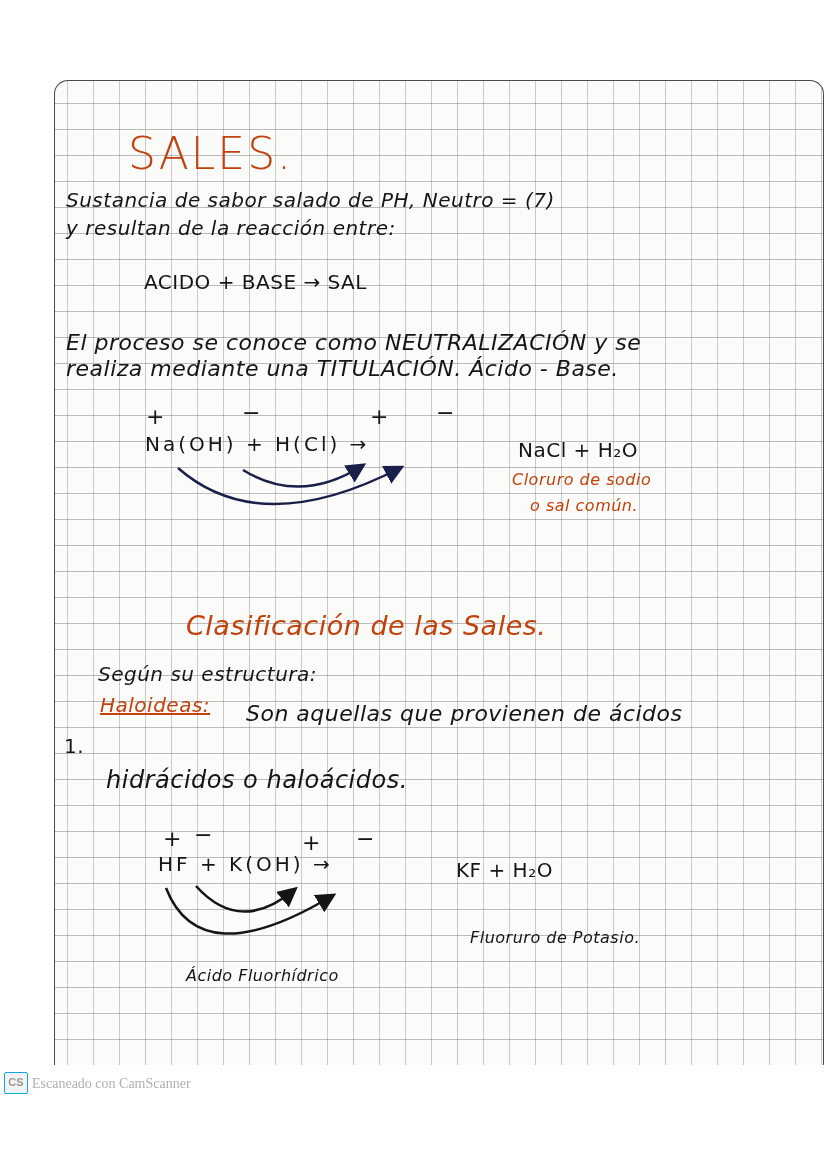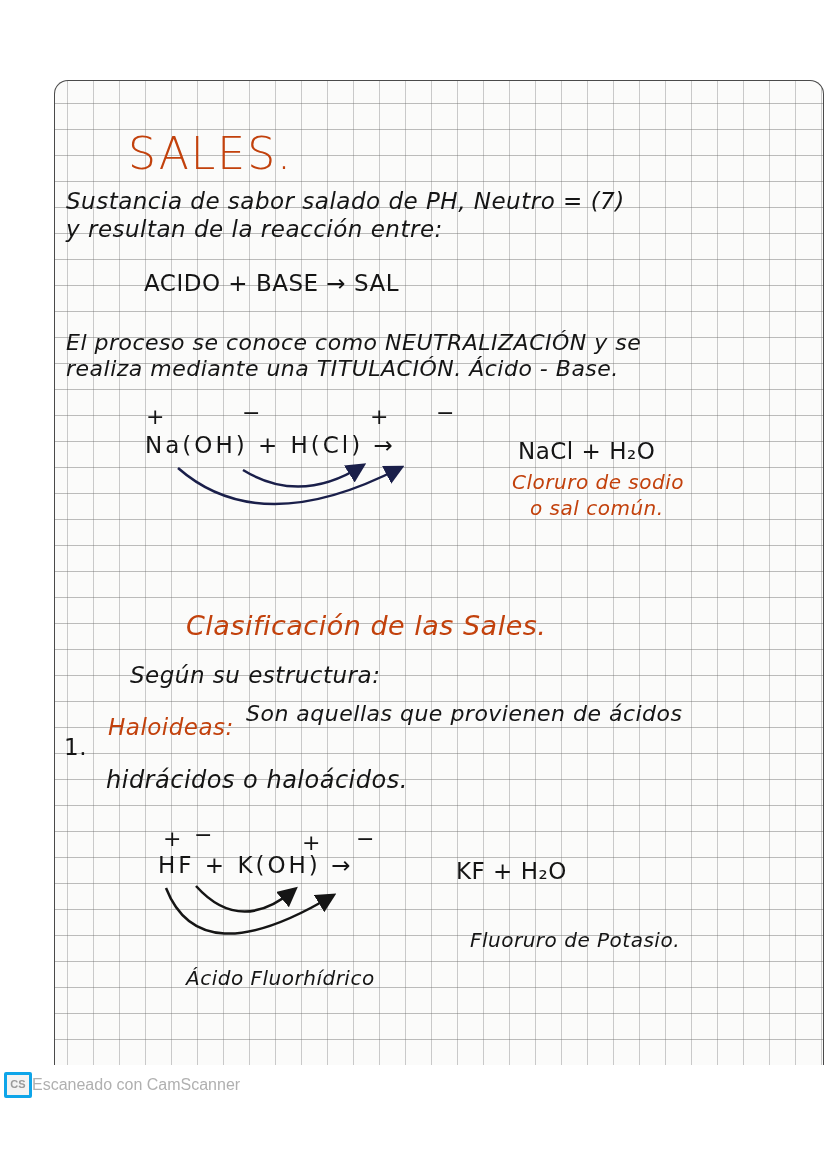--- a/index.html
+++ b/index.html
@@ -27,39 +27,39 @@
     .ink {
       position: absolute;
       font-family: "DejaVu Sans", sans-serif;
       color: #151515;
       white-space: nowrap;
       font-style: italic;
       letter-spacing: 0.5px;
     }
     .blue { color: #c2410c; }
     .title { font-size: 44px; font-style: normal; letter-spacing: 2px; font-weight: 300; }
-    .t24 { font-size: 23px; }
+    .t24 { font-size: 20px; }
     .t22 { font-size: 22px; font-style: italic; }
-    .t20 { font-size: 20px; }
+    .t20 { font-size: 16px; }
     .t19 { font-size: 24px; }
     .charge { position: absolute; font-size: 22px; font-style: normal; color: #151515; }
     svg.arrows { position: absolute; left: 0; top: 0; width: 828px; height: 1171px; pointer-events: none; }
     .footer-logo {
       position: absolute; left: 4px; top: 1072px;
       width: 22px; height: 20px;
-      border: 3px solid #0ea5e9; border-radius: 2px;
+      border: 1px solid #0ea5e9; border-radius: 2px;
       color: #9a9a9a; font-size: 11px; font-weight: bold;
       text-align: center; line-height: 19px;
       font-family: "Liberation Sans", sans-serif;
       background: #f3f3f3;
     }
     .footer-text {
       position: absolute; left: 32px; top: 1076px;
-      font-size: 16px; color: #b0b0b0;
-      font-family: Liberation Sans, sans-serif;
+      font-size: 14px; color: #b0b0b0;
+      font-family: Liberation Serif, serif;
     }
   </style>
 </head>
 <body>
 
 <div class="page"></div>
 
 <div class="ink title blue" style="left:128px; top:128px;">SALES.</div>
 
 <div class="ink t24" style="left:66px; top:188px;">Sustancia de sabor salado de PH, Neutro = (7)</div>
@@ -73,24 +73,24 @@
 <span class="charge" style="left:146px; top:404px;">+</span>
 <span class="charge" style="left:242px; top:400px;">−</span>
 <span class="charge" style="left:370px; top:404px;">+</span>
 <span class="charge" style="left:436px; top:400px;">−</span>
 <div class="ink t24" style="left:145px; top:432px; font-style:normal; letter-spacing:3px;">Na(OH) + H(Cl) →</div>
 <div class="ink t24" style="left:518px; top:438px; font-style:normal;">NaCl + H₂O</div>
 <div class="ink t20 blue" style="left:512px; top:470px;">Cloruro de sodio</div>
 <div class="ink t20 blue" style="left:530px; top:496px;">o sal común.</div>
 
 <div class="ink t24 blue" style="left:186px; top:610px; font-size:27px;">Clasificación de las Sales.</div>
-<div class="ink t24" style="left:98px; top:662px;margin-left:32px;">Según su estructura:</div>
+<div class="ink t24" style="left:98px; top:662px;">Según su estructura:</div>
 
 <div class="ink t24" style="left:64px; top:734px; font-style:normal;">1.</div>
-<div class="ink t24 blue" style="left:100px; top:714px; margin-left:8px;">Haloideas:</div>
+<div class="ink t24 blue" style="left:100px; top:693px; text-decoration:underline;">Haloideas:</div>
 <div class="ink t22" style="left:246px; top:701px;">Son aquellas que provienen de ácidos</div>
 <div class="ink t19" style="left:106px; top:766px;">hidrácidos o halоácidos.</div>
 
 <span class="charge" style="left:163px; top:826px;">+</span>
 <span class="charge" style="left:194px; top:822px;">−</span>
 <span class="charge" style="left:302px; top:830px;">+</span>
 <span class="charge" style="left:356px; top:826px;">−</span>
 <div class="ink t24" style="left:158px; top:852px; font-style:normal; letter-spacing:3px;">HF + K(OH) →</div>
 <div class="ink t24" style="left:456px; top:858px; font-style:normal;">KF + H₂O</div>
 <div class="ink t20" style="left:470px; top:928px;">Fluoruro de Potasio.</div>

